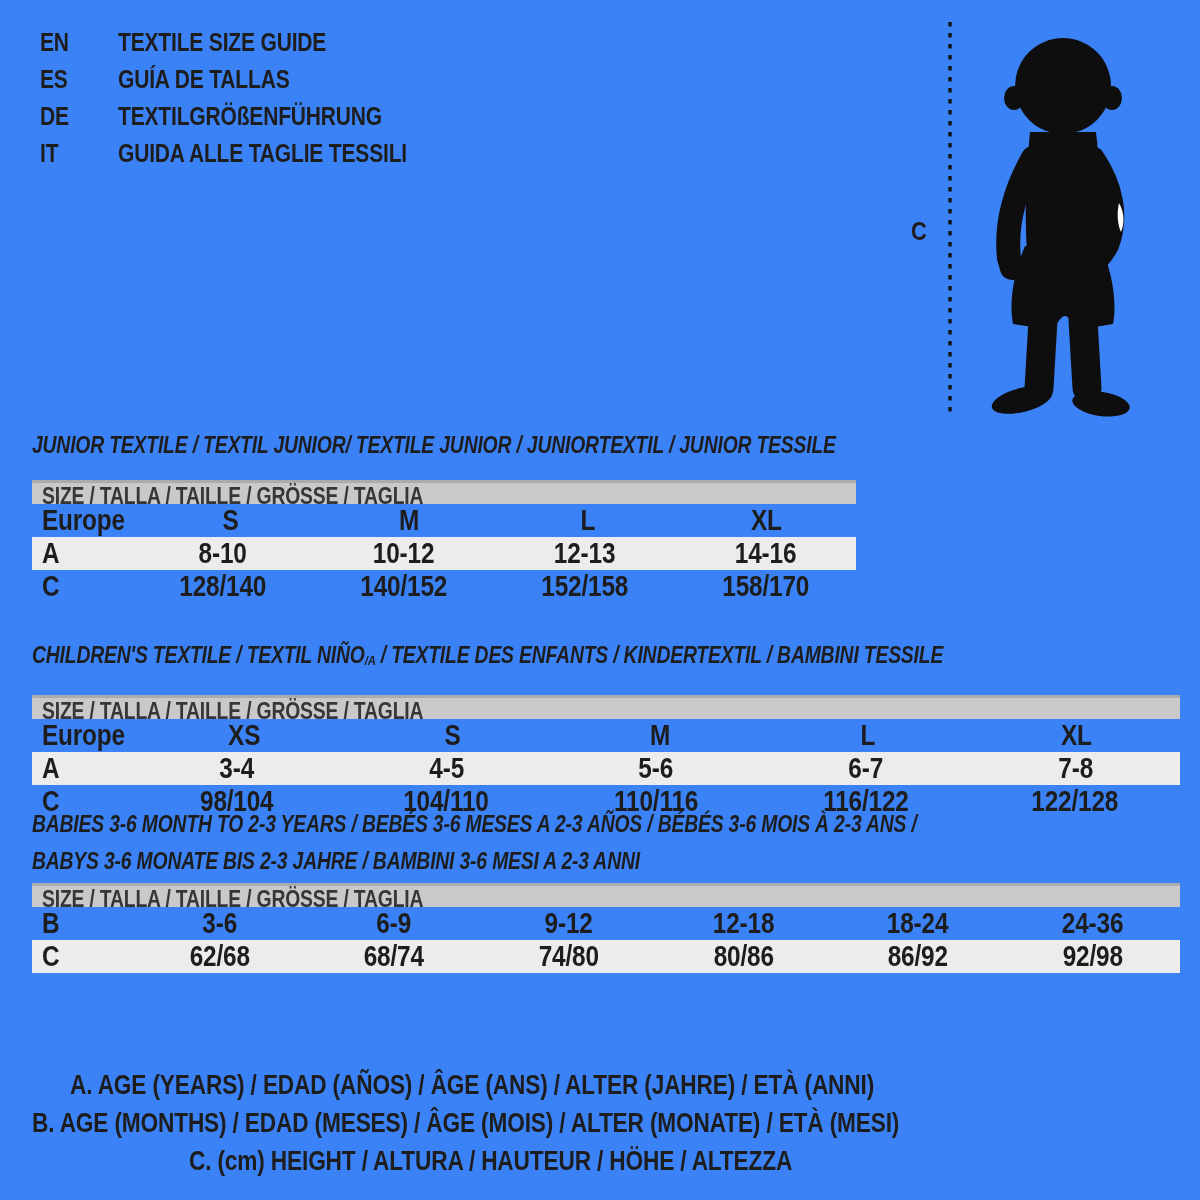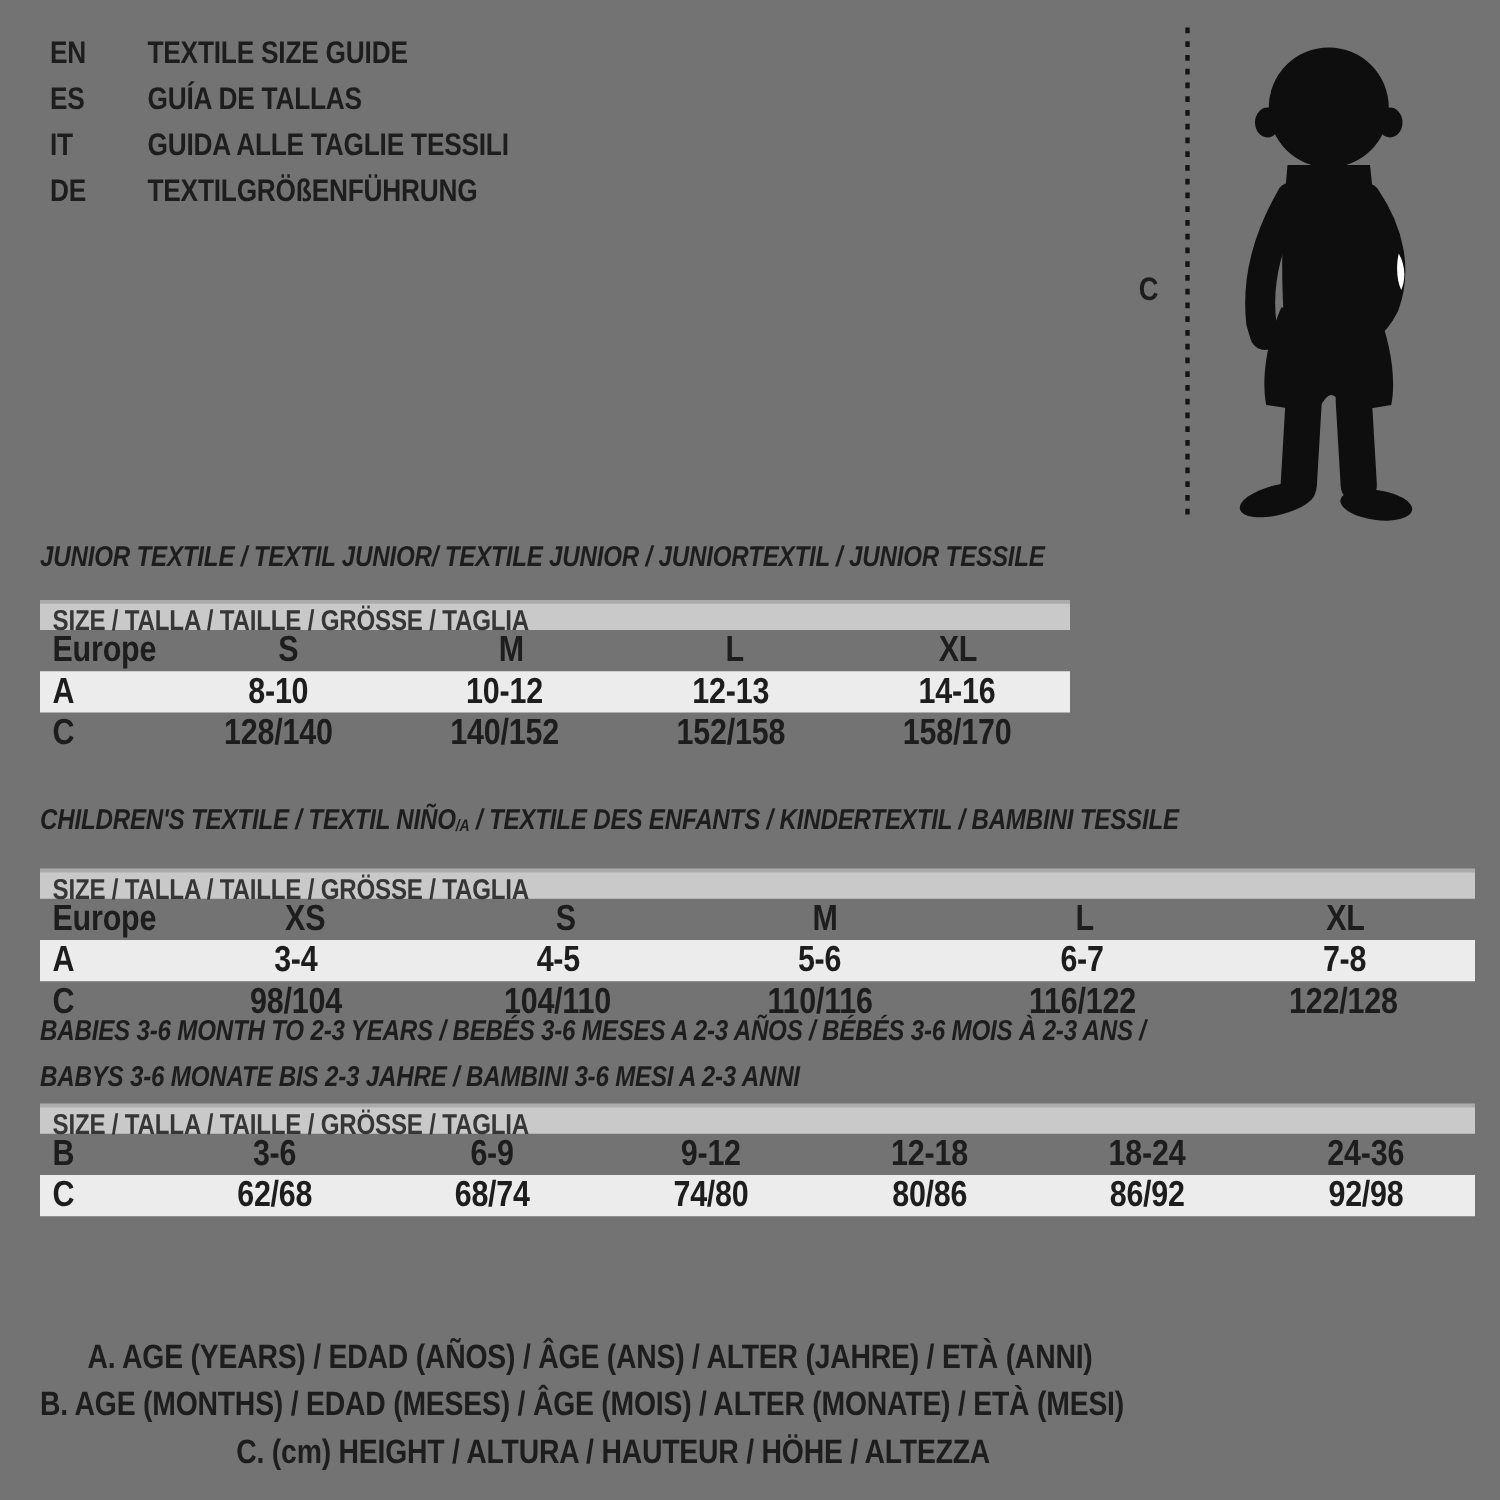--- a/index.html
+++ b/index.html
@@ -1,21 +1,21 @@
 <!DOCTYPE html>
 <html><head>
 <meta charset="utf-8">
 <style>
   html,body{margin:0;padding:0;background:#ffffff;}
   body{
     width:1200px;height:1200px;overflow:hidden;
     font-family:"Liberation Sans",sans-serif;
     font-weight:bold;color:#1d1d1d;
   }
-  .page{position:relative;width:1200px;height:1200px;background:#737373;}
+  .page{position:relative;width:1200px;height:1200px;background:#3b82f6;}
 
   
   .cx{display:inline-block;transform:scaleX(0.84);transform-origin:0 50%;
       white-space:nowrap;letter-spacing:-0.2px;}
   .cx.c{transform-origin:50% 50%;}
 
   
   .langs{position:absolute;left:40px;top:24px;}
   .lang-row{display:flex;height:37px;align-items:center;font-size:25px;}
   .lang-code{flex:0 0 78px;}
@@ -60,26 +60,26 @@
   <div class="langs">
       <div class="lang-row">
         <span class="lang-code"><span class="cx">EN</span></span>
         <span class="cx">TEXTILE SIZE GUIDE</span>
       </div>
       <div class="lang-row">
         <span class="lang-code"><span class="cx">ES</span></span>
         <span class="cx">GUÍA DE TALLAS</span>
       </div>
       <div class="lang-row">
+        <span class="lang-code"><span class="cx">DE</span></span>
+        <span class="cx">TEXTILGRÖßENFÜHRUNG</span>
+      </div>
+      <div class="lang-row">
         <span class="lang-code"><span class="cx">IT</span></span>
         <span class="cx">GUIDA ALLE TAGLIE TESSILI</span>
-      </div>
-      <div class="lang-row">
-        <span class="lang-code"><span class="cx">DE</span></span>
-        <span class="cx">TEXTILGRÖßENFÜHRUNG</span>
       </div>
     </div>
 
   <div class="figure">
     <span class="figure-c cx">C</span>
     <svg width="234" height="404" viewBox="0 0 234 404">
       <line x1="17" y1="4" x2="17" y2="400" stroke="#141414" stroke-width="3.5" stroke-dasharray="4.5 6.5"></line>
       <g fill="#0e0e0e">
         <circle cx="130" cy="68" r="48"></circle>
         <ellipse cx="81" cy="80" rx="10" ry="12"></ellipse>

